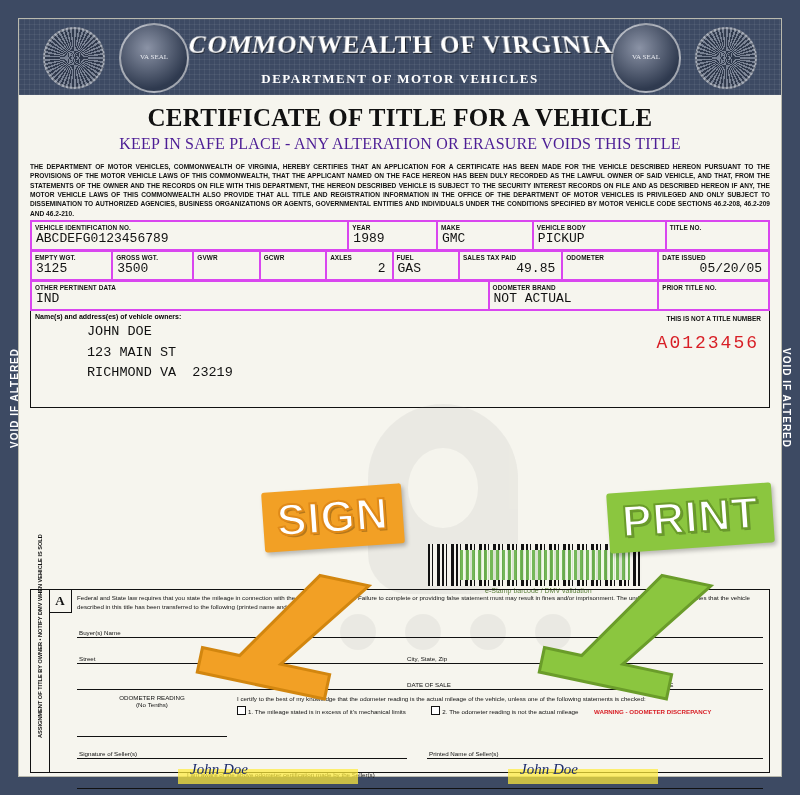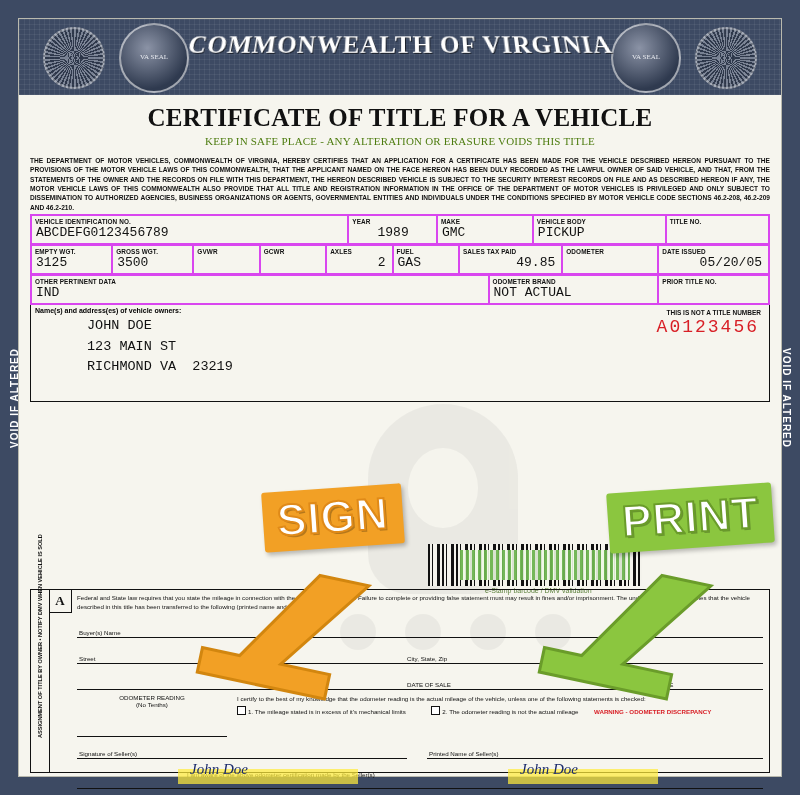--- a/index.html
+++ b/index.html
@@ -80,21 +80,21 @@
   
   .body{
     position:absolute;left:30px;top:104px;right:30px;bottom:22px;
   }
   .title{
     text-align:center;font-family:"Liberation Serif", serif;
     font-weight:bold;font-size:25px;letter-spacing:.3px;color:#111;
   }
   .subtitle{
     text-align:center;font-family:"Liberation Serif", serif;
-    font-size:11px;color:#4d7c0f;margin-top:3px;letter-spacing:.2px;
+    font-size:16px;color:#4c1d95;margin-top:3px;letter-spacing:.2px;
   }
   .legal{
     margin-top:9px;font-size:6.6px;line-height:1.42;color:#111;
     text-align:justify;font-weight:bold;
     font-family:"Liberation Sans", sans-serif;
   }
 
   .ctrl-row{
     display:flex;justify-content:flex-end;gap:26px;
     font-family:"Liberation Mono", monospace;font-size:12.5px;
@@ -104,40 +104,40 @@
   table.grid{border-collapse:collapse;width:100%;margin-top:2px;}
   table.grid td{
     border:2px solid #d946ef;padding:0;vertical-align:top;
     font-family:"Liberation Sans", sans-serif;
   }
   .lbl{font-size:6.4px;font-weight:bold;display:block;padding:2px 3px 0 3px;color:#111;letter-spacing:.1px;}
   .val{
     font-family:"Liberation Mono", monospace;font-size:13px;color:#111;
     display:block;padding:0 3px 2px 4px;min-height:16px;white-space:pre;
   }
-  .val.c{text-align:center;}
+  .val.c{}
   .val.r{text-align:right;padding-right:6px;}
 
   .owner-box{
     border:1px solid #111;border-top:none;position:relative;min-height:96px;
   }
   .owner-lbl{font-size:7px;font-weight:bold;padding:2px 4px;display:block;}
   .owner-lines{
     font-family:"Liberation Mono", monospace;font-size:13.5px;
     line-height:1.52;padding-left:56px;color:#111;white-space:pre;
   }
   .no-liens{
     font-family:"Liberation Mono", monospace;font-size:13.5px;
     padding-left:10px;padding-top:10px;color:#111;
   }
   .not-title-num{
     position:absolute;right:8px;top:4px;font-size:6.5px;font-weight:bold;color:#111;
   }
   .title-number{
-    position:absolute;right:10px;top:12px;
+    position:absolute;right:10px;top:22px;
     font-family:"Liberation Mono", monospace;font-size:18px;
     color:#d81f26;letter-spacing:2px;
   }
 
   
   .watermark{
     position:absolute;left:300px;top:300px;width:300px;height:330px;
     opacity:.10;pointer-events:none;
   }
   .wm-key{
@@ -235,20 +235,21 @@
   <div class="side-text side-left">VOID IF ALTERED</div>
   <div class="side-text side-right">VOID IF ALTERED</div>
 
   <div class="header">
     <div class="pattern"></div>
     <div class="rosette l"></div>
     <div class="rosette r"></div>
     <div class="seal l">VA SEAL</div>
     <div class="seal r">VA SEAL</div>
     <div class="state-name">COMMONWEALTH OF VIRGINIA</div>
+    <div class="dept-name">DEPARTMENT OF MOTOR VEHICLES</div>
   </div>
 
   <div class="body">
 
     <div class="title">CERTIFICATE OF TITLE FOR A VEHICLE</div>
     <div class="subtitle">KEEP IN SAFE PLACE - ANY ALTERATION OR ERASURE  VOIDS THIS TITLE</div>
     <div class="legal">THE DEPARTMENT OF MOTOR VEHICLES, COMMONWEALTH OF VIRGINIA, HEREBY CERTIFIES THAT AN APPLICATION FOR A CERTIFICATE HAS BEEN MADE FOR THE VEHICLE DESCRIBED HEREON PURSUANT TO THE PROVISIONS OF THE MOTOR VEHICLE LAWS OF THIS COMMONWEALTH, THAT THE APPLICANT NAMED ON THE FACE HEREON HAS BEEN DULY RECORDED AS THE LAWFUL OWNER OF SAID VEHICLE, AND THAT, FROM THE STATEMENTS OF THE OWNER AND THE RECORDS ON FILE WITH THIS DEPARTMENT, THE HEREON DESCRIBED VEHICLE IS SUBJECT TO THE SECURITY INTEREST RECORDS ON FILE AND AS DESCRIBED HEREON IF ANY, THE MOTOR VEHICLE LAWS OF THIS COMMONWEALTH ALSO PROVIDE THAT ALL TITLE AND REGISTRATION INFORMATION IN THE OFFICE OF THE DEPARTMENT OF MOTOR VEHICLES IS PRIVILEGED AND ONLY SUBJECT TO DISSEMINATION TO AUTHORIZED AGENCIES, BUSINESS ORGANIZATIONS OR AGENTS, GOVERNMENTAL ENTITIES AND INDIVIDUALS UNDER THE CONDITIONS SPECIFIED BY MOTOR VEHICLE CODE SECTIONS 46.2-208, 46.2-209 AND 46.2-210.</div>
 
 
     <table class="grid">

